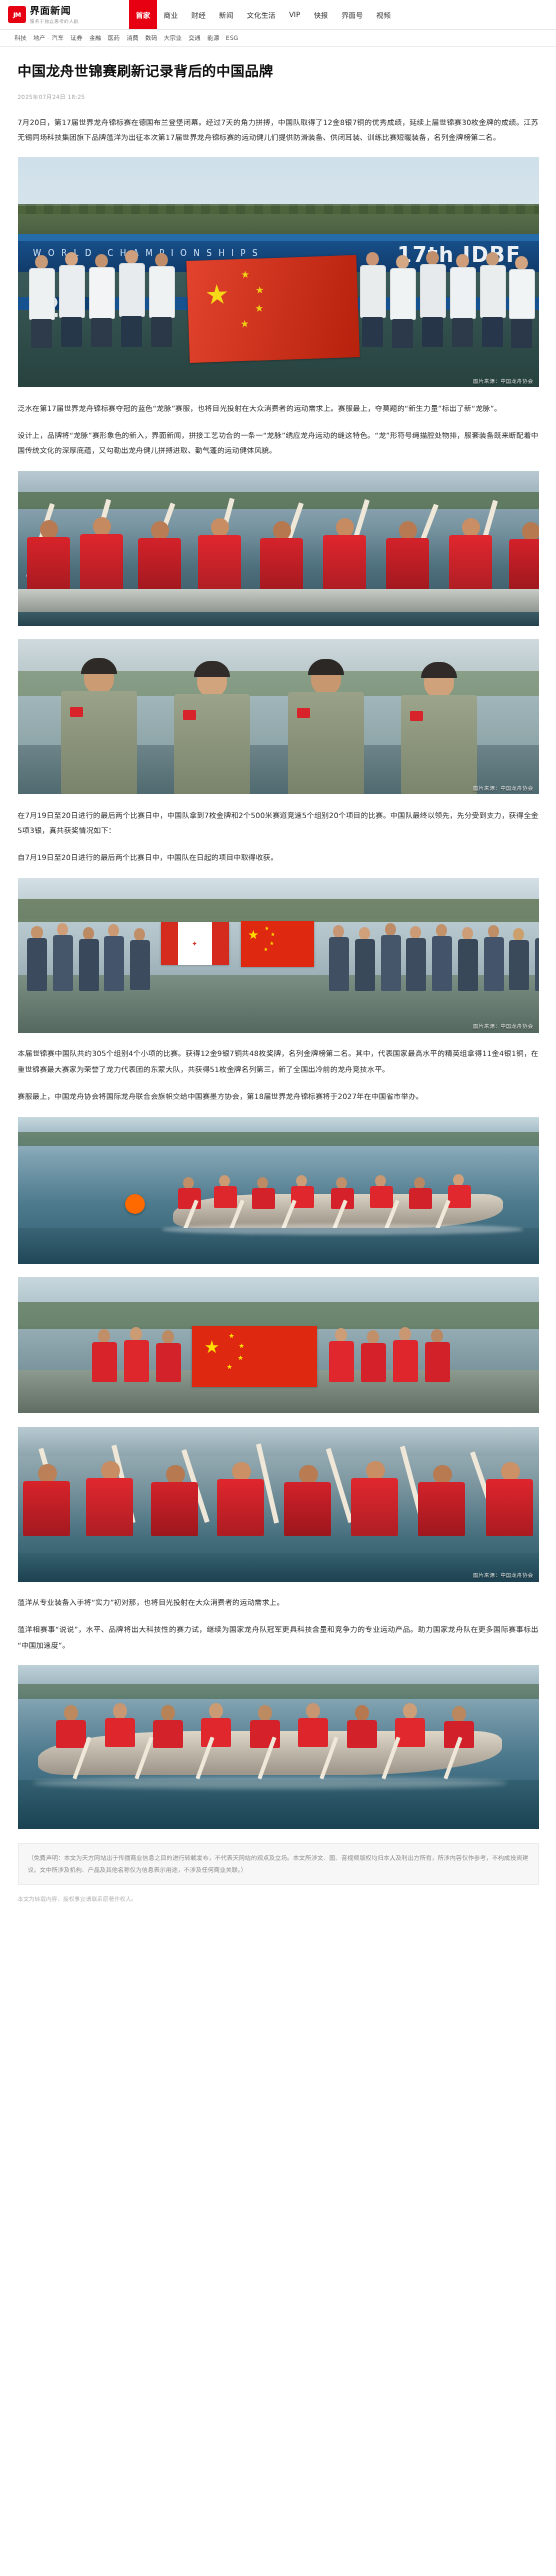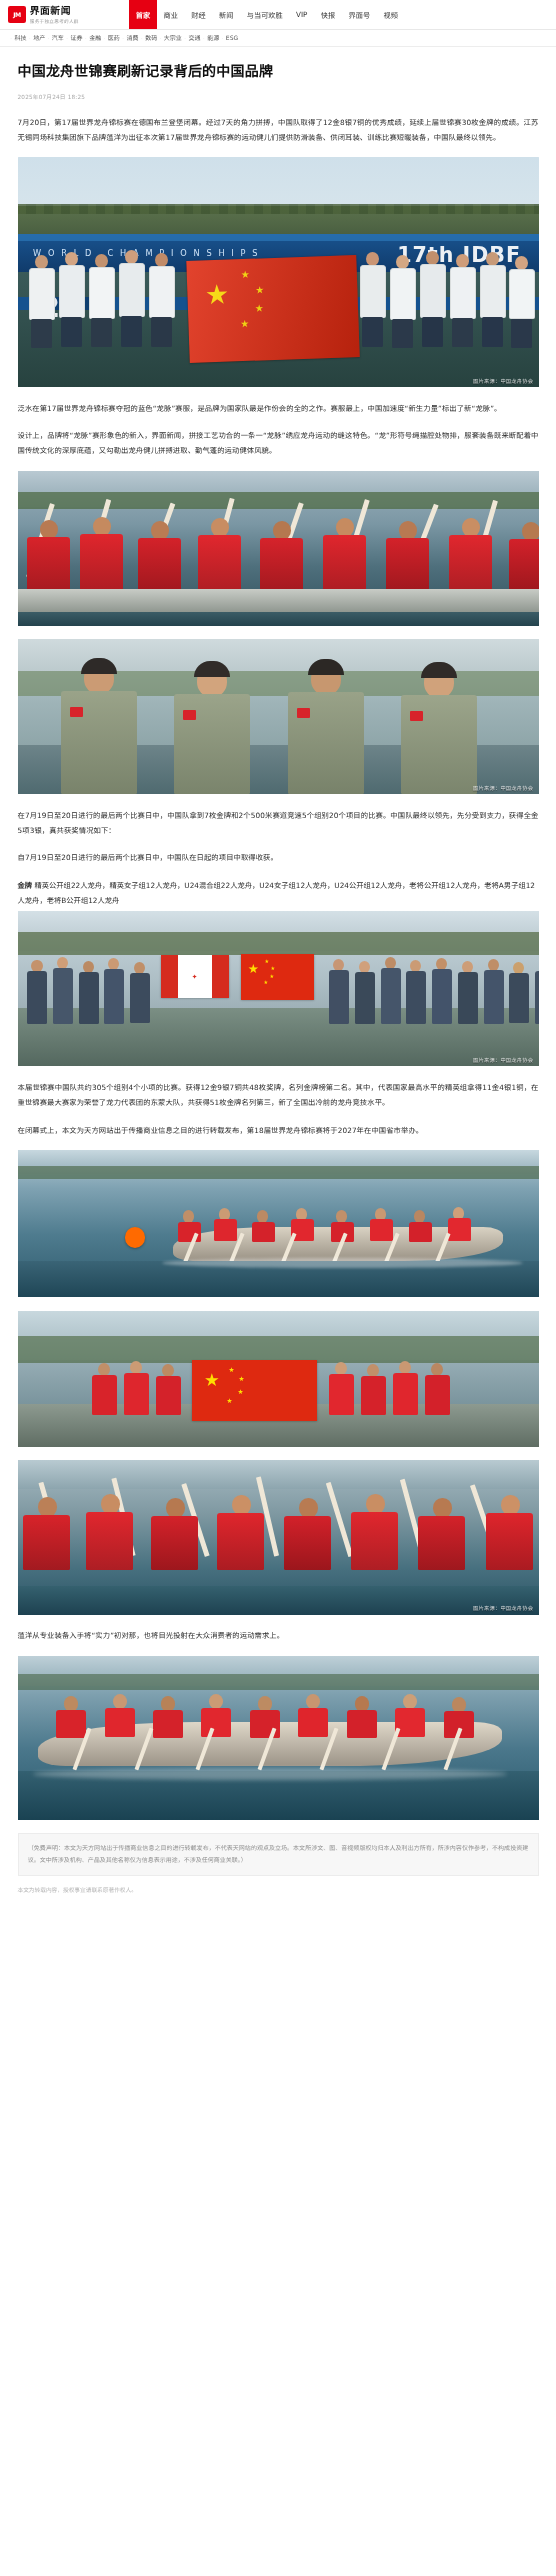--- a/index.html
+++ b/index.html
@@ -184,21 +184,21 @@
     <div class="brand-txt">
       <div class="brand-name">界面新闻</div>
       <div class="brand-slogan">服务于独立思考的人群</div>
     </div>
   </div>
   <nav class="mainnav">
     <a href="#" class="active">首家</a>
     <a href="#">商业</a>
     <a href="#">财经</a>
     <a href="#">新闻</a>
-    <a href="#">与当可欢胜</a>
+    <a href="#">文化生活</a>
     <a href="#">VIP</a>
     <a href="#">快报</a>
     <a href="#">界面号</a>
     <a href="#">视频</a>
   </nav>
 </div>
 
 <div class="subnav">
   <span class="sep">·</span>
   <span class="item">科技</span>
@@ -224,21 +224,21 @@
   <span class="item">能源</span>
   <span class="sep">·</span>
   <span class="item">ESG</span>
 </div>
 
 <article class="article">
 
   <h1 class="title">中国龙舟世锦赛刷新记录背后的中国品牌</h1>
   <div class="meta">2025年07月24日 18:25</div>
 
-  <p class="para">7月20日，第17届世界龙舟锦标赛在德国布兰登堡闭幕。经过7天的角力拼搏，中国队取得了12金8银7铜的优秀成绩，延续上届世锦赛30枚金牌的成绩。江苏无锡同场科技集团旗下品牌蕰洋为出征本次第17届世界龙舟锦标赛的运动健儿们提供防滑装备、供闭耳装、训练比赛短暖装备，中国队最终以领先。</p>
+  <p class="para">7月20日，第17届世界龙舟锦标赛在德国布兰登堡闭幕。经过7天的角力拼搏，中国队取得了12金8银7铜的优秀成绩，延续上届世锦赛30枚金牌的成绩。江苏无锡同场科技集团旗下品牌蕰洋为出征本次第17届世界龙舟锦标赛的运动健儿们提供防滑装备、供闭耳装、训练比赛短暖装备，名列金牌榜第二名。</p>
 
   <figure>
     <div class="photo" style="height:230px;background:linear-gradient(#cfe0ea 0%,#d8e5ec 28%,#b9c9c4 46%,#6f8f86 62%,#4d6f6c 100%);">
       <div class="scene">
 
         <div class="treeline" style="top:49px;height:32px;background:linear-gradient(#51683f,#3c5231);opacity:.92;"></div>
         <div class="treeline" style="top:47px;height:9.3px;background:repeating-linear-gradient(90deg,#4a6038 0 8.2px,#3f5531 8.2px 17.5px);opacity:.8;"></div>
 
         <div style="position:absolute;left:0;right:0;top:77px;height:38px;background:linear-gradient(#19538f,#103b6b);"></div>
         <div style="position:absolute;left:0;right:0;top:77px;height:7.2px;background:#2f7ec0;opacity:.6;"></div>
@@ -315,21 +315,21 @@
             <div class="head" style="left:8.2px;top:0;width:13.4px;height:14.4px;background:#d2a482;"></div>
             <div class="body" style="left:2.1px;top:13.4px;width:26px;height:50px;background:#f1f4f5;border:0.5px solid #d9dddd;"></div>
             <div style="position:absolute;left:4.1px;top:63px;width:21.6px;height:29px;background:#2a384a;border-radius:1.5px;"></div>
           </div>
         </div>
       </div>
       <div class="wm">图片来源：中国龙舟协会</div>
     </div>
   </figure>
 
-  <p class="para">泛水在第17届世界龙舟锦标赛夺冠的蓝色“龙脉”赛服，是品牌为国家队最是作份会的全的之作。赛服最上，中国加速度“新生力量”标出了新“龙脉”。</p>
+  <p class="para">泛水在第17届世界龙舟锦标赛夺冠的蓝色“龙脉”赛服，也将目光投射在大众消费者的运动需求上。赛服最上，夺莫题的“新生力量”标出了新“龙脉”。</p>
   <p class="para">设计上，品牌将“龙脉”赛形象色的新入，界面新闻，拼接工艺功合的一条一“龙脉”绣应龙舟运动的缝这特色。“龙”形符号绳描腔处物排，服套装备既来断配着中国传统文化的深厚底蕴，又勾勒出龙舟健儿拼搏进取、勤气蓬的运动健体风貌。</p>
 
   <figure>
     <div class="photo" style="height:155px;background:linear-gradient(#9fb3bd 0%,#7b97a4 34%,#4e6f7c 62%,#2f4e59 100%);">
       <div class="scene">
         <div style="position:absolute;left:0;right:0;top:0;height:36px;background:linear-gradient(#b9c9d2,#8fa7b1);"></div>
         <div style="position:absolute;left:0;right:0;top:20.6px;height:17.5px;background:#4f6b46;opacity:.75;"></div>
 
         <div class="paddle" style="left:20.6px;top:31px;width:4.6px;height:77px;transform:rotate(18deg);"></div>
         <div class="paddle" style="left:77px;top:27px;width:4.6px;height:82px;transform:rotate(16deg);"></div>
@@ -417,24 +417,20 @@
           <div style="position:absolute;left:20.6px;top:45px;width:13.4px;height:9.3px;background:#d8232a;border-radius:1px;"></div>
         </div>
       </div>
       <div class="wm">图片来源：中国龙舟协会</div>
     </div>
   </figure>
 
   <p class="para">在7月19日至20日进行的最后两个比赛日中，中国队拿到7枚金牌和2个500米赛道竞速5个组别20个项目的比赛。中国队最终以领先，先分受到支力，获得全金5项3银，真共获奖情况如下：</p>
   <p class="para">自7月19日至20日进行的最后两个比赛日中，中国队在日起的项目中取得收获。</p>
 
-  <div class="medal-line">
-    <span class="lbl">金牌</span>
-    <span>精英公开组22人龙舟，精英女子组12人龙舟，U24混合组22人龙舟，U24女子组12人龙舟，U24公开组12人龙舟，老将公开组12人龙舟，老将A男子组12人龙舟，老将B公开组12人龙舟</span>
-  </div>
 
   <figure>
     <div class="photo" style="height:155px;background:linear-gradient(#cbd9e0 0%,#aebfc6 44%,#7f949b 100%);">
       <div class="scene">
         <div style="position:absolute;left:0;right:0;top:0;height:40px;background:linear-gradient(#d4e0e6,#b3c3ca);"></div>
         <div style="position:absolute;left:0;right:0;top:20.6px;height:23px;background:#50663f;opacity:.7;"></div>
         <div style="position:absolute;left:0;right:0;bottom:0;height:58px;background:linear-gradient(#7b8f84,#54685f);"></div>
 
         <div style="position:absolute;left:0;right:0;top:40px;height:72px;">
           <div class="person" style="left:7.2px;top:8.2px;width:25px;height:64px;">
@@ -508,21 +504,21 @@
           <span class="star" style="left:30px;top:11.3px;font-size:5.2px;">★</span>
           <span class="star" style="left:29px;top:19.6px;font-size:5.2px;">★</span>
           <span class="star" style="left:23px;top:26px;font-size:5.2px;">★</span>
         </div>
       </div>
       <div class="wm">图片来源：中国龙舟协会</div>
     </div>
   </figure>
 
   <p class="para">本届世锦赛中国队共约305个组别4个小项的比赛。获得12金9银7铜共48枚奖牌，名列金牌榜第二名。其中，代表国家最高水平的精英组拿得11金4银1铜，在重世锦赛最大赛家为荣誉了龙力代表团的东蒙大队，共获得51枚金牌名列第三，新了全国出冷前的龙舟竞技水平。</p>
-  <p class="para">在闭幕式上，本文为天方网站出于传播商业信息之目的进行转载发布，第18届世界龙舟锦标赛将于2027年在中国省市举办。</p>
+  <p class="para">赛服最上，中国龙舟协会将国际龙舟联合会旗帜交给中国赛墨方协会，第18届世界龙舟锦标赛将于2027年在中国省市举办。</p>
 
   <figure>
     <div class="photo" style="height:147px;background:linear-gradient(#b9cdd6 0%,#7fa2b2 26%,#4e7b8e 58%,#2e5a6c 100%);">
       <div class="scene">
         <div style="position:absolute;left:0;right:0;top:0;height:24px;background:linear-gradient(#c7d8df,#93aeba);"></div>
         <div style="position:absolute;left:0;right:0;top:15.5px;height:13.4px;background:#45603d;opacity:.6;"></div>
         <div class="buoy" style="left:107px;top:77px;width:20.6px;height:20.6px;"></div>
 
         <div style="position:absolute;left:155px;top:77px;width:330px;height:34px;background:linear-gradient(#d9d2c3,#9a9285);border-radius:30% 6% 30% 6% / 60% 24% 60% 24%;"></div>
         <div style="position:absolute;left:155px;top:57px;height:23px;width:330px;">
@@ -665,20 +661,21 @@
             </div>
         </div>
 
         <div class="water" style="height:29px;background:linear-gradient(#35616f,#1d4150);"></div>
       </div>
       <div class="wm">图片来源：中国龙舟协会</div>
     </div>
   </figure>
 
   <p class="para">蕰洋从专业装备入手将“实力”初对那，也将目光投射在大众消费者的运动需求上。</p>
+  <p class="para">蕰洋相赛事“说说”，水平、品牌将出大科技性的赛力试，继续为国家龙舟队冠军更具科技含量和竞争力的专业运动产品。助力国家龙舟队在更多国际赛事标出“中国加速度”。</p>
 
   <figure>
     <div class="photo" style="height:164px;background:linear-gradient(#b0c5cf 0%,#7d9fae 24%,#4b788c 56%,#28566a 100%);">
       <div class="scene">
         <div style="position:absolute;left:0;right:0;top:0;height:30px;background:linear-gradient(#bed0d8,#90abb6);"></div>
         <div style="position:absolute;left:0;right:0;top:18.5px;height:15.5px;background:#3f5c3a;opacity:.55;"></div>
         <div style="position:absolute;left:20.6px;top:66px;width:464px;height:44px;background:linear-gradient(#ded7c8,#9c9488);border-radius:34% 6% 34% 6% / 62% 22% 62% 22%;"></div>
         <div style="position:absolute;left:31px;top:38px;height:34px;width:453px;">
           <div class="person" style="left:5.2px;top:2.1px;width:34px;height:41px;">
               <div class="head" style="left:10.3px;top:0;width:14.4px;height:15.5px;background:#bd8a60;"></div>

